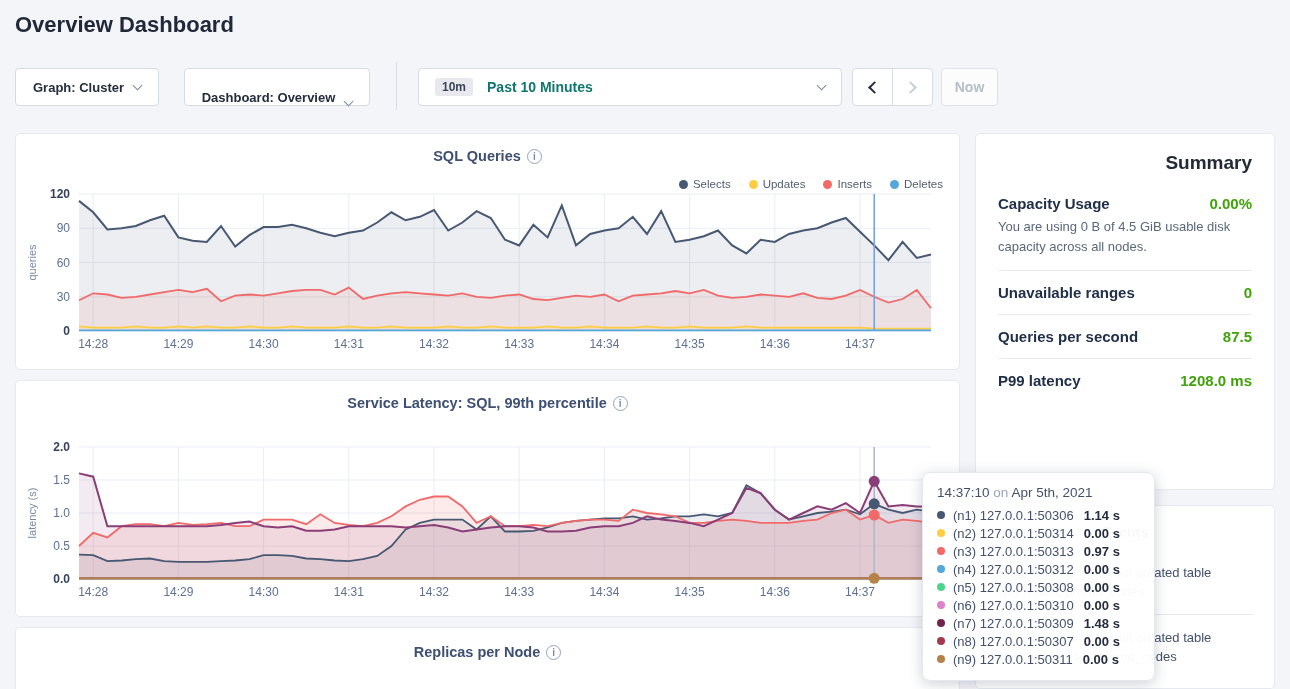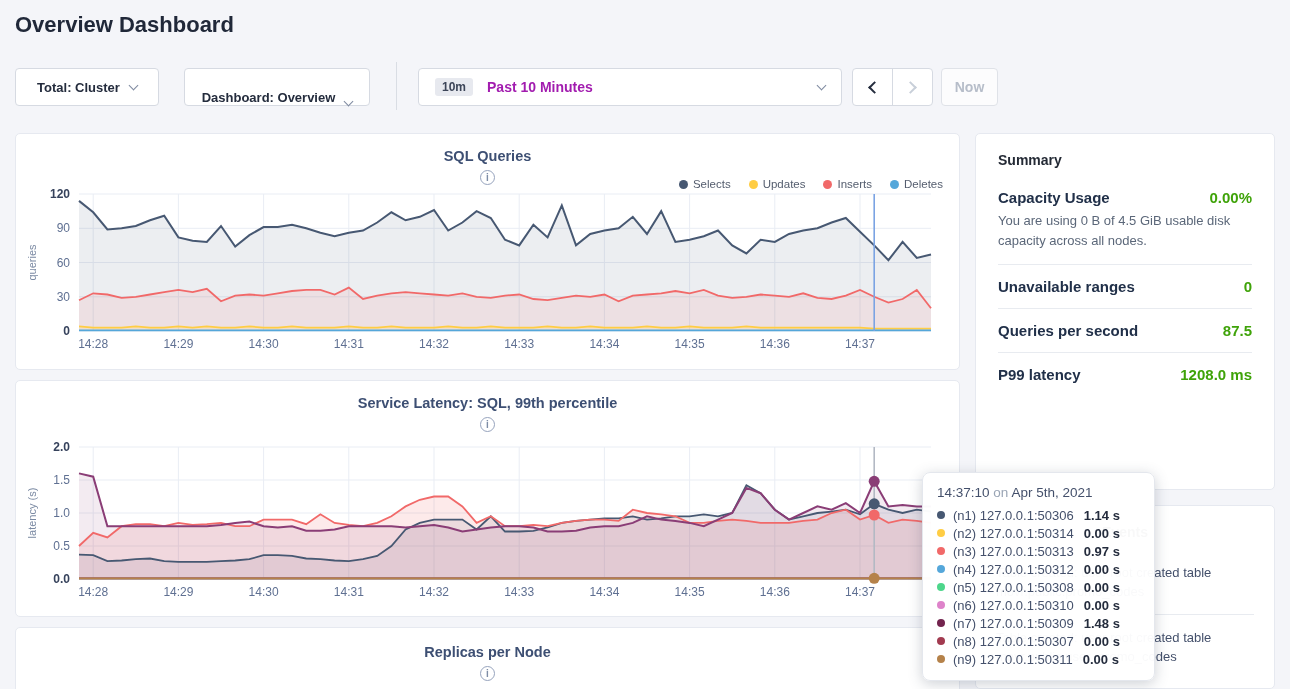--- a/index.html
+++ b/index.html
@@ -24,21 +24,21 @@
   #dd-graph { left:15px; width:144px; }
   #dd-dashboard { left:184px; width:186px;align-items:flex-end; }
   .chev { width:7px; height:7px; border-right:1.6px solid #7e8aa0; border-bottom:1.6px solid #7e8aa0; transform:rotate(45deg); margin-top:-4px; }
   .toolbar-divider { position:absolute; left:396px; top:62px; height:48px; width:1px; background:#d9dde4; }
   .timepicker {
     position:absolute; left:418px; top:68px; width:424px; height:38px;
     background:#fff; border:1px solid #d6dae2; border-radius:4px;
     display:flex; align-items:center; padding:0 16px; gap:14px; cursor:pointer;
   }
   .tp-badge { background:#e7e9ef; border-radius:3px; font-size:12px; font-weight:700; color:#3c4558; padding:2px 7px; }
-  .tp-label { font-size:14px; font-weight:700; color:#a21caf; }
+  .tp-label { font-size:14px; font-weight:700; color:#0f766e; }
   .tp-chev { margin-left:auto; }
   .nav-group {
     position:absolute; left:852px; top:68px; width:81px; height:38px;
     background:#fff; border:1px solid #d6dae2; border-radius:4px; display:flex; overflow:hidden;
   }
   .nav-btn { width:40px; display:flex; align-items:center; justify-content:center; cursor:pointer; }
   .nav-btn:first-child { border-right:1px solid #d6dae2; }
   .chev-left  { width:9px; height:9px; border-left:2.2px solid #242c3d; border-bottom:2.2px solid #242c3d; transform:rotate(45deg); margin-left:4px; }
   .chev-right { width:9px; height:9px; border-right:2.2px solid #c8cfd9; border-top:2.2px solid #c8cfd9; transform:rotate(45deg); margin-right:4px; }
   .now-btn {
@@ -49,38 +49,38 @@
   }
 
   
   .card { position:absolute; background:#fff; border:1px solid #e6e9f0; border-radius:5px; }
   #card-sql      { left:15px;  top:133px; width:945px; height:237px; }
   #card-latency  { left:15px;  top:380px; width:945px; height:237px; }
   #card-replicas { left:15px;  top:627px; width:945px; height:120px; }
   #card-summary  { left:975px; top:133px; width:300px; height:357px; overflow:hidden; }
   #card-events   { left:975px; top:505px; width:300px; height:184px; overflow:hidden; }
 
-  .card-head { display:flex; justify-content:center; align-items:center; gap:6px; margin-top:14px;flex-direction:column; }
+  .card-head { display:flex; justify-content:center; align-items:center; gap:6px; margin-top:14px; }
   #card-replicas .card-head { margin-top:16px; }
   .chart-title { font-size:14.5px; font-weight:700; color:#3d4f73; }
   .info-icon {
     width:15px; height:15px; border:1px solid #96a3bd; border-radius:50%;
     color:#7e8da6; font-size:10px; line-height:13px; text-align:center; font-weight:600;
   }
   .chart-svg { position:absolute; left:0; }
   #card-sql .chart-svg { top:52px; }
   #card-latency .chart-svg { top:48px; }
 
   .legend { position:absolute; right:16px; top:44px; display:flex; gap:18px; }
   .lg-item { display:flex; align-items:center; gap:5px; font-size:11.5px; color:#545d6e; cursor:pointer; }
   .lg-dot { width:9px; height:9px; border-radius:50%; }
 
   
   #card-summary { padding:18px 22px; }
-  .summary-title { text-align:left; font-size:14px; font-weight:700; color:#242a35; margin-bottom:8px; }
+  .summary-title { text-align:right; font-size:19px; font-weight:700; color:#242a35; margin-bottom:8px; }
   .s-row { padding:13px 0; }
   .s-row + .s-row { border-top:1px solid #e8ebf0; }
   .s-top { display:flex; align-items:baseline; gap:10px; }
   .s-label { font-size:15px; font-weight:700; color:#213049; }
   .s-link { font-size:15px; font-weight:700; color:#1262e2; text-decoration:none; cursor:pointer; }
   .s-value { margin-left:auto; font-size:15px; font-weight:700; color:#3fa309; }
   .s-desc { margin-top:5px; font-size:13px; color:#5b6779; line-height:1.55; }
 
   
   #card-events { padding:18px 20px; }
@@ -100,21 +100,21 @@
   .t-dot { width:8px; height:8px; border-radius:50%; margin-right:8px; flex:none; }
   .t-name { color:#44506b; margin-right:10px; }
   .t-value { font-weight:700; color:#242c3d; }
 </style>
 </head>
 <body>
 
 <h1 class="page-title">Overview Dashboard</h1>
 
 <div class="dd" id="dd-graph">
-  <span>Total: Cluster</span>
+  <span>Graph: Cluster</span>
   <span class="chev"></span>
 </div>
 <div class="dd" id="dd-dashboard">
   <span>Dashboard: Overview</span>
   <span class="chev"></span>
 </div>
 <div class="toolbar-divider"></div>
 <div class="timepicker">
   <span class="tp-badge">10m</span>
   <span class="tp-label">Past 10 Minutes</span>

